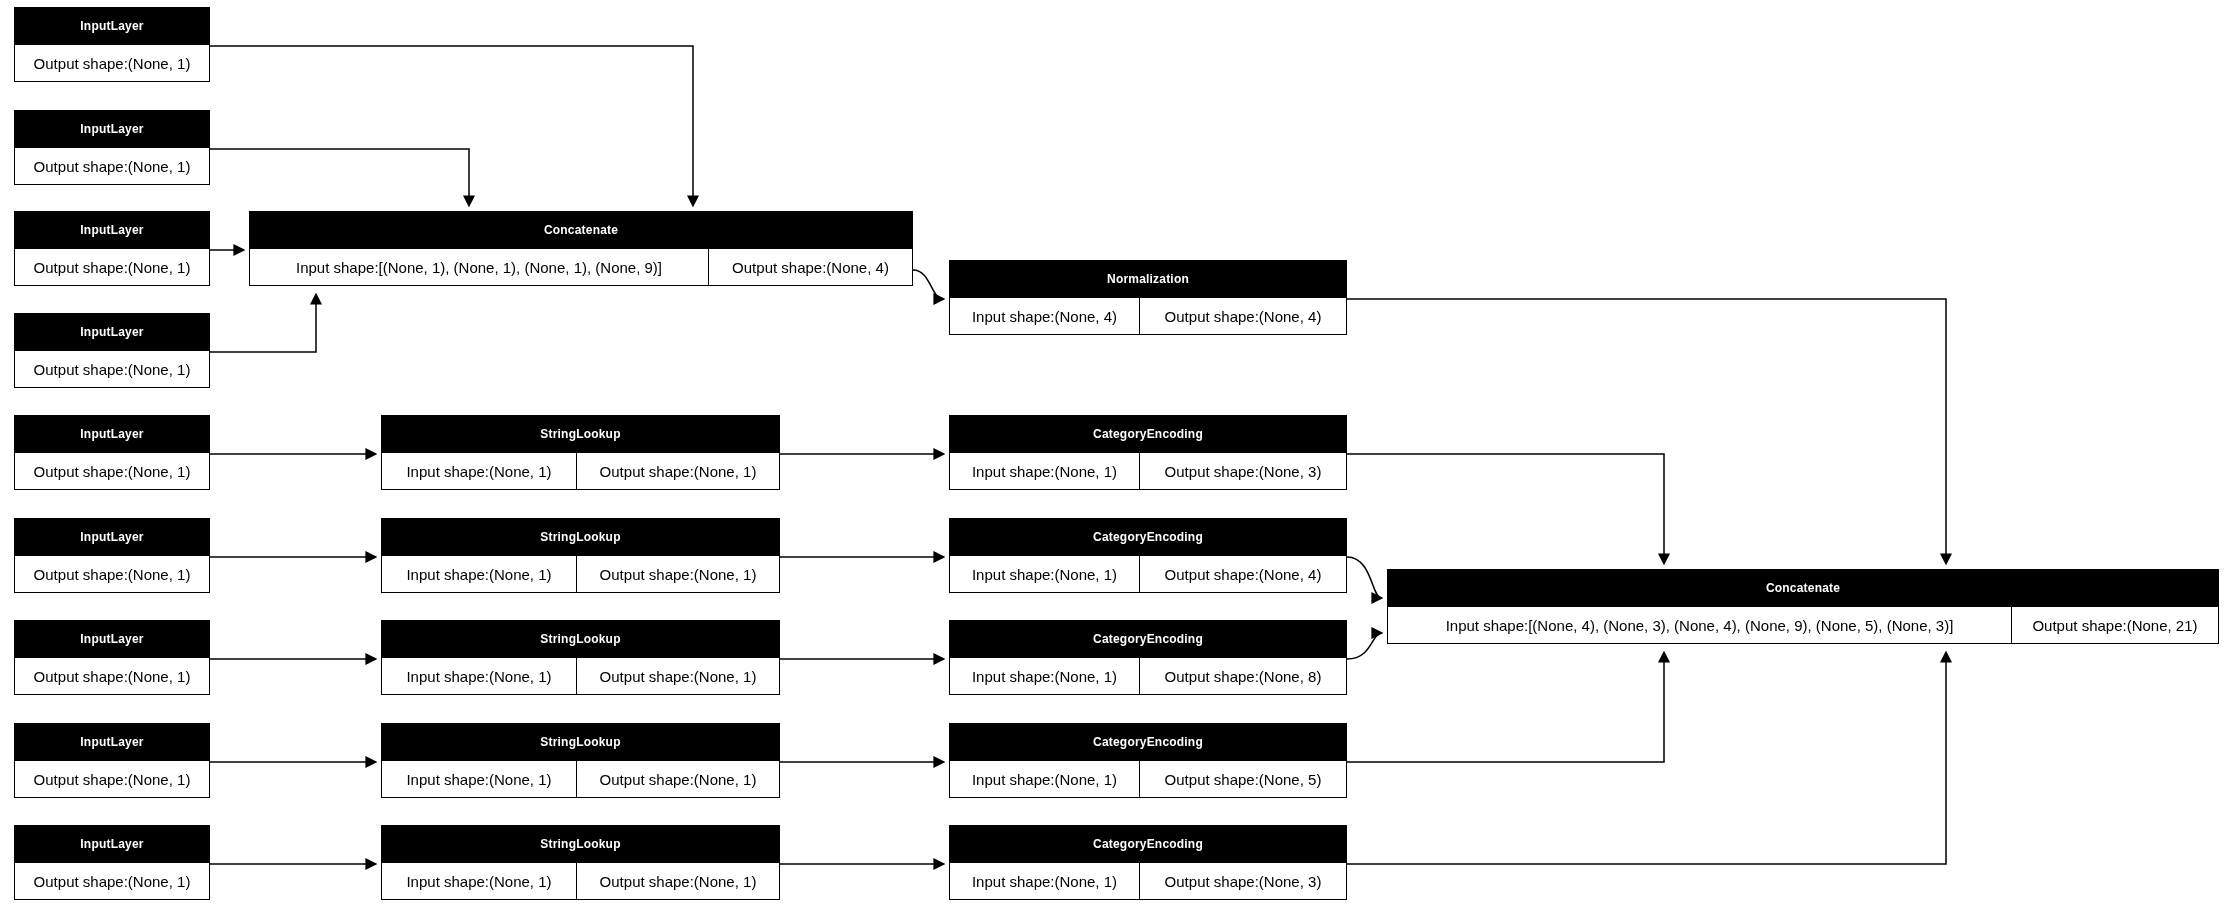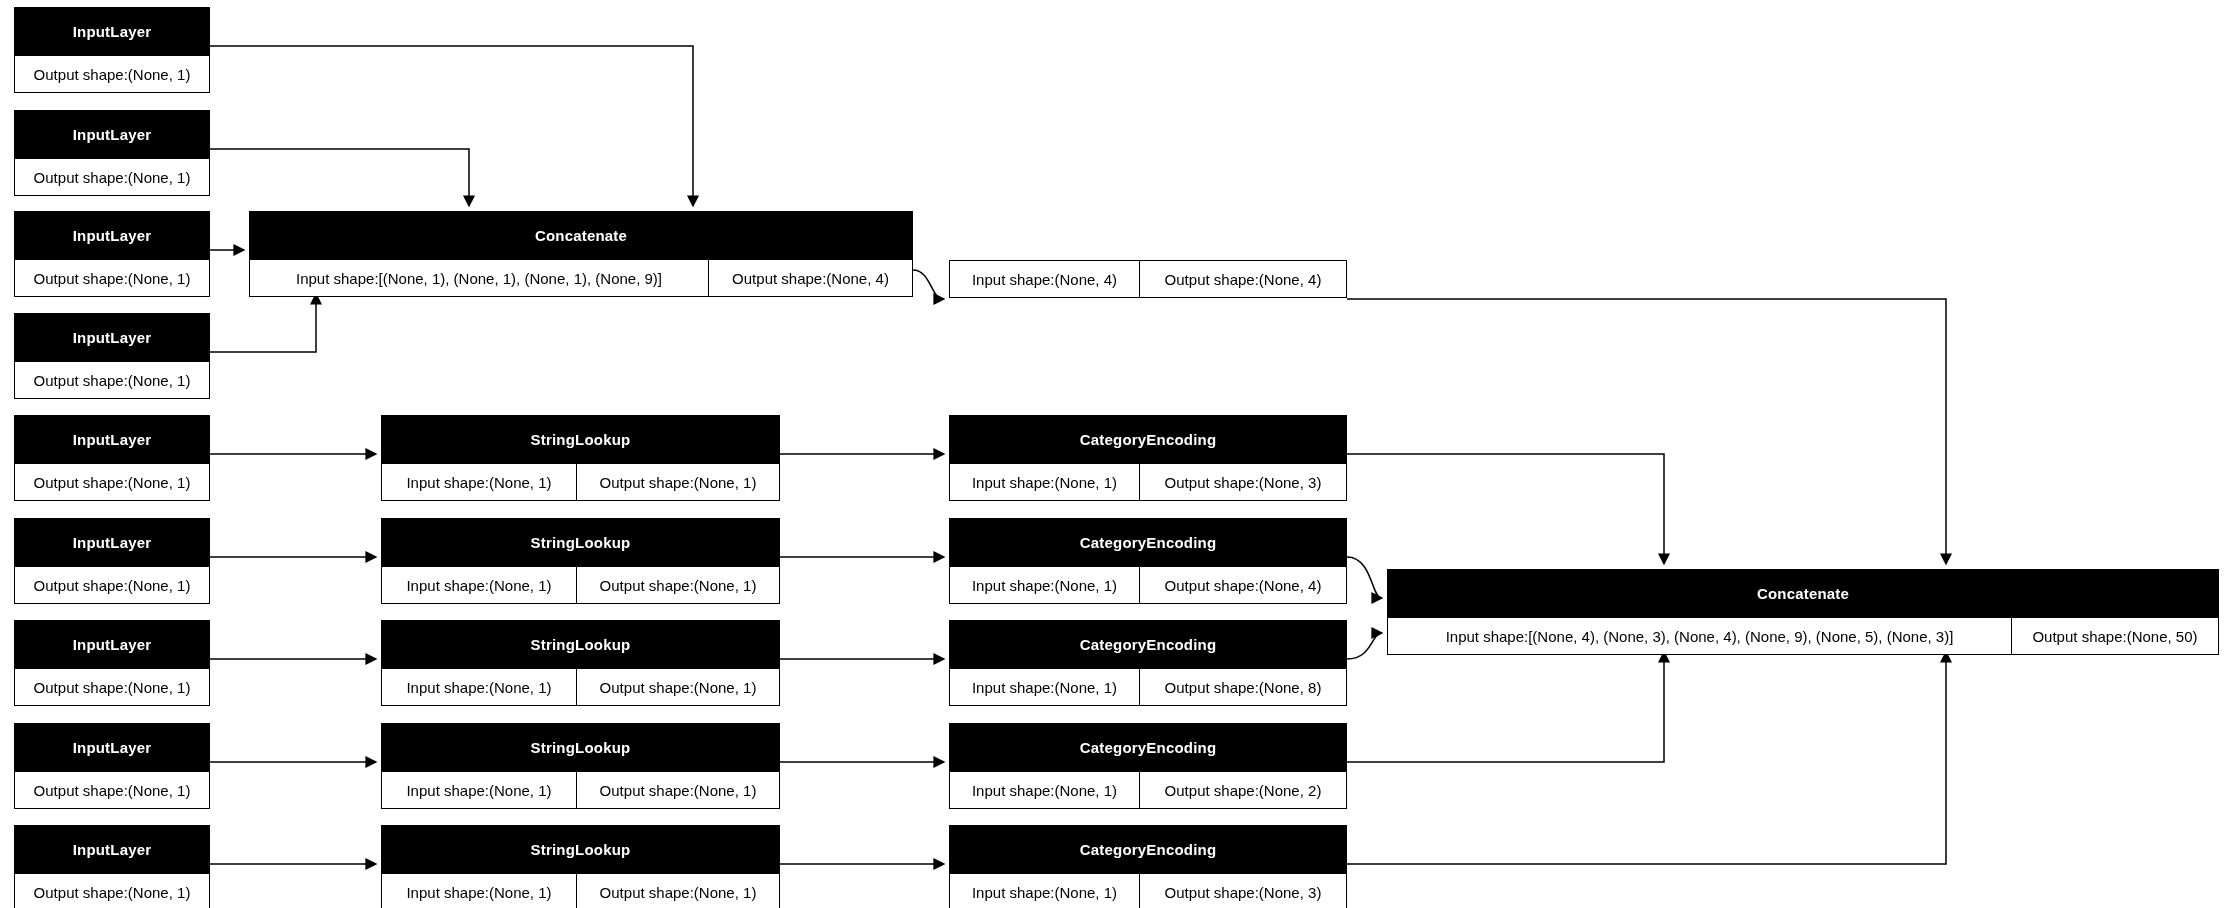--- a/index.html
+++ b/index.html
@@ -14,22 +14,22 @@
   }
   .node {
     position: absolute;
     border: 1px solid #000000;
     background: #ffffff;
   }
   .node-title {
     background: #000000;
     color: #ffffff;
     font-weight: bold;
-    font-size: 15px;
-    height: 48px;
+    font-size: 12px;
+    height: 37px;
     display: flex;
     align-items: center;
     justify-content: center;
     border-bottom: 1px solid #000000;
     letter-spacing: 0.2px;
   }
   .node-cells {
     display: flex;
     height: 36px;
     background: #ffffff;
@@ -192,20 +192,21 @@
           <span class="val">[(None, 1), (None, 1), (None, 1), (None, 9)]</span>
         </div>
       <div class="cell">
           <span>Output shape: </span>
           <span class="val">(None, 4)</span>
         </div>
     </div>
   </div>
 
   <div class="node" style="left:949px;top:260px;width:398px">
+    <div class="node-title">Normalization</div>
     <div class="node-cells">
       <div class="cell" style="width:189px">
           <span>Input shape: </span>
           <span class="val">(None, 4)</span>
         </div>
       <div class="cell">
           <span>Output shape: </span>
           <span class="val">(None, 4)</span>
         </div>
     </div>
@@ -325,21 +326,21 @@
 
   <div class="node" style="left:949px;top:723px;width:398px">
     <div class="node-title">CategoryEncoding</div>
     <div class="node-cells">
       <div class="cell" style="width:189px">
           <span>Input shape: </span>
           <span class="val">(None, 1)</span>
         </div>
       <div class="cell">
           <span>Output shape: </span>
-          <span class="val">(None, 2)</span>
+          <span class="val">(None, 5)</span>
         </div>
     </div>
   </div>
 
   <div class="node" style="left:949px;top:825px;width:398px">
     <div class="node-title">CategoryEncoding</div>
     <div class="node-cells">
       <div class="cell" style="width:189px">
           <span>Input shape: </span>
           <span class="val">(None, 1)</span>
@@ -353,18 +354,18 @@
 
   <div class="node" style="left:1387px;top:569px;width:832px">
     <div class="node-title">Concatenate</div>
     <div class="node-cells">
       <div class="cell" style="width:623px">
           <span>Input shape: </span>
           <span class="val">[(None, 4), (None, 3), (None, 4), (None, 9), (None, 5), (None, 3)]</span>
         </div>
       <div class="cell">
           <span>Output shape: </span>
-          <span class="val">(None, 50)</span>
+          <span class="val">(None, 21)</span>
         </div>
     </div>
   </div>
 
 </div>
 
 </body></html>

